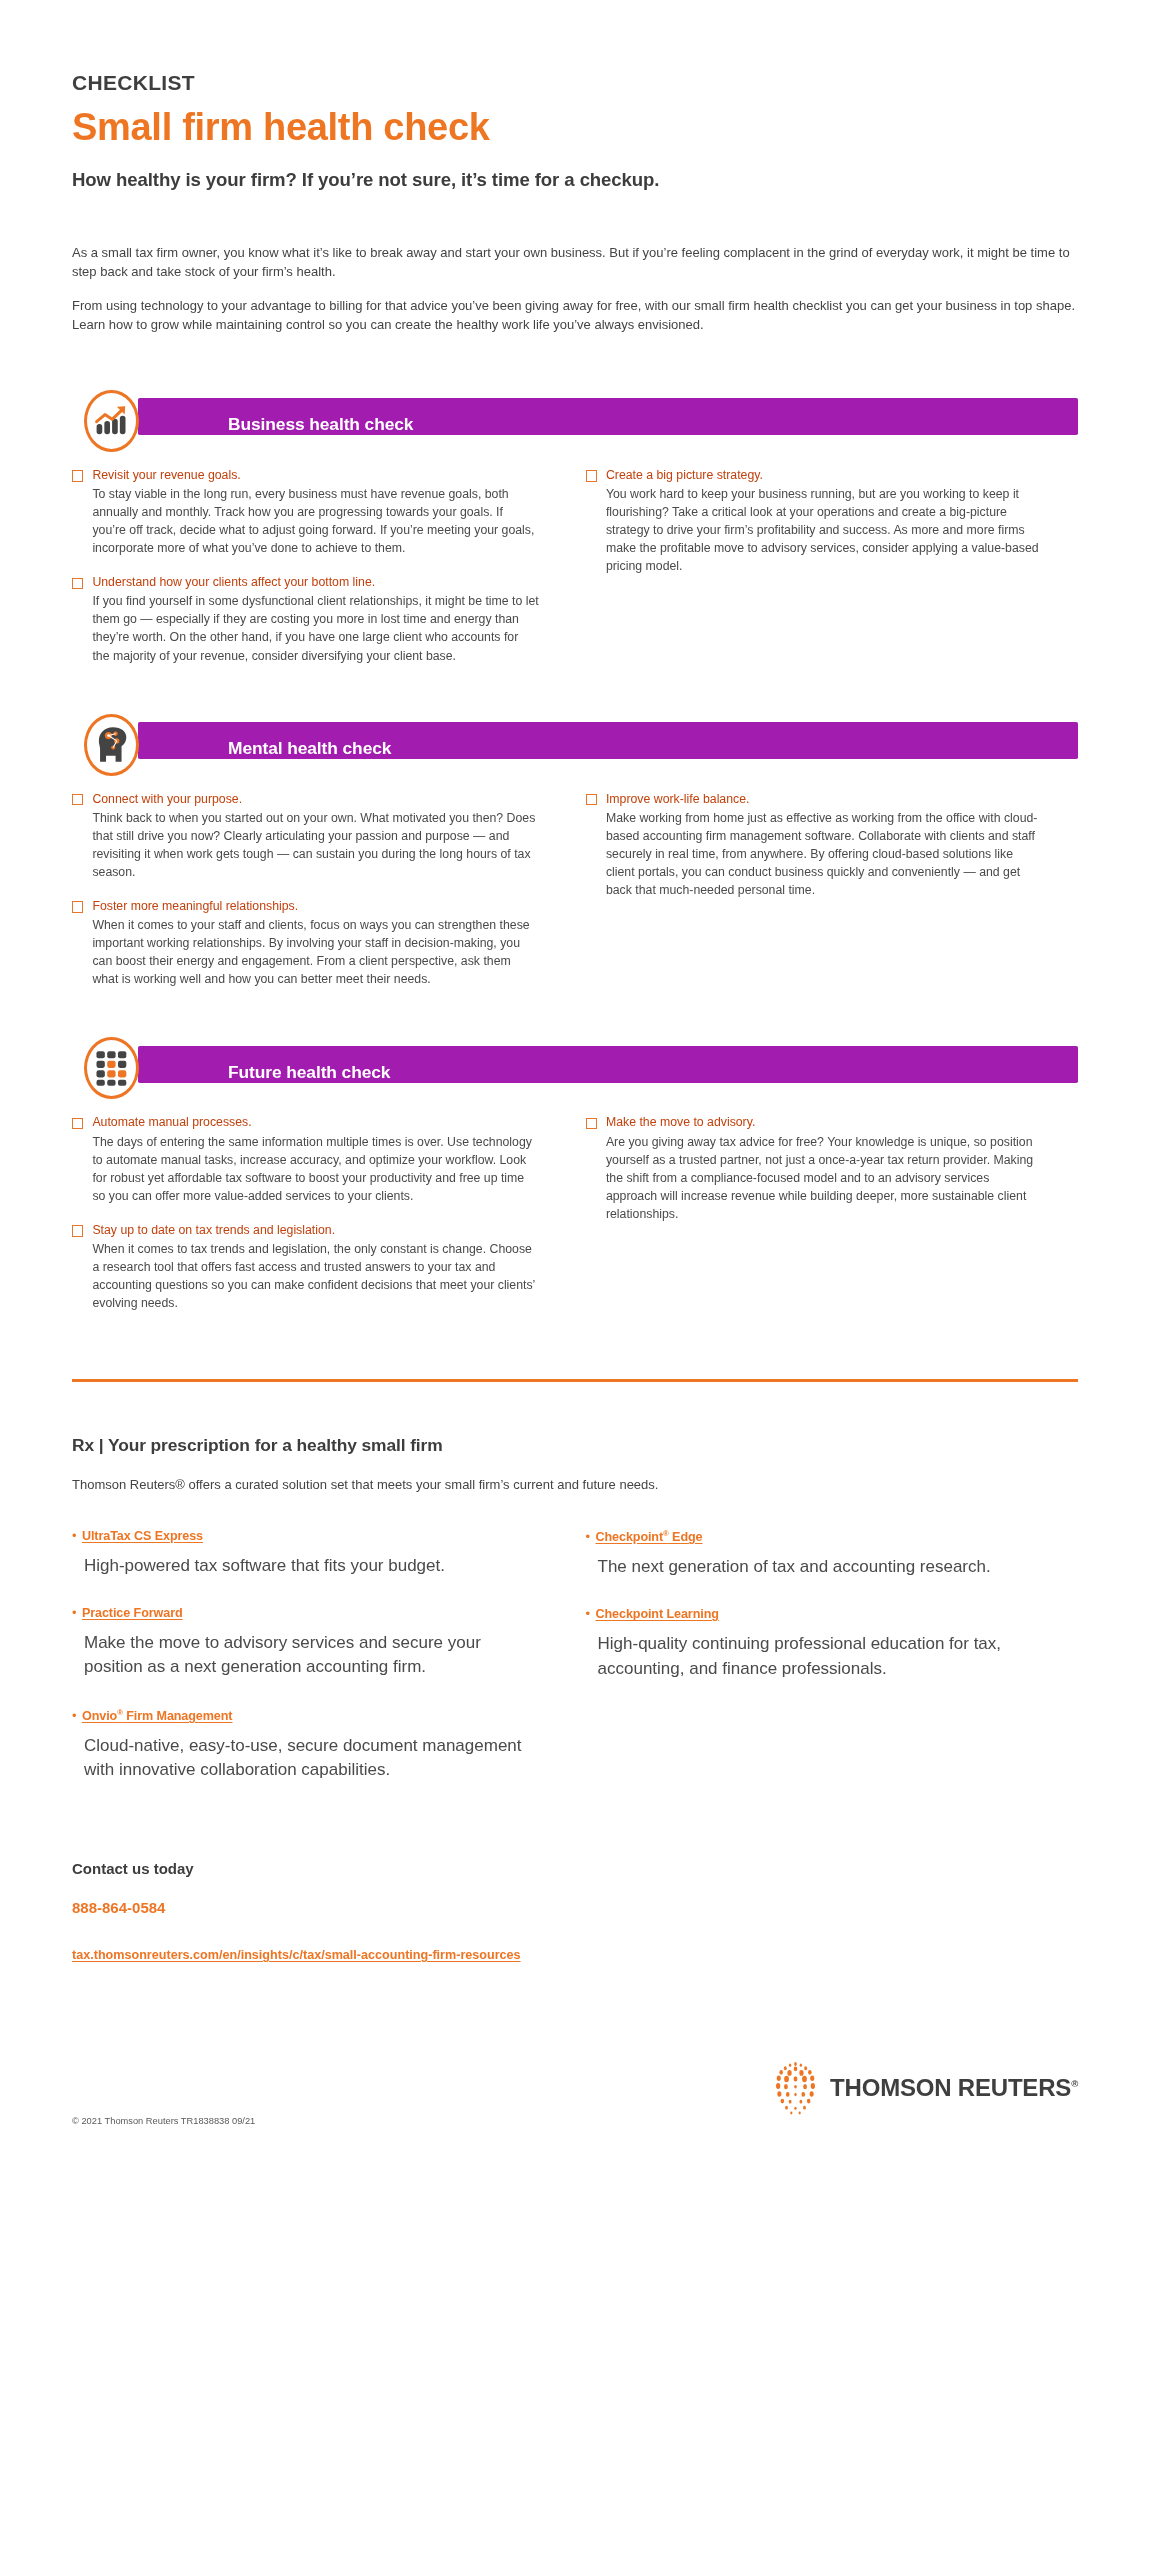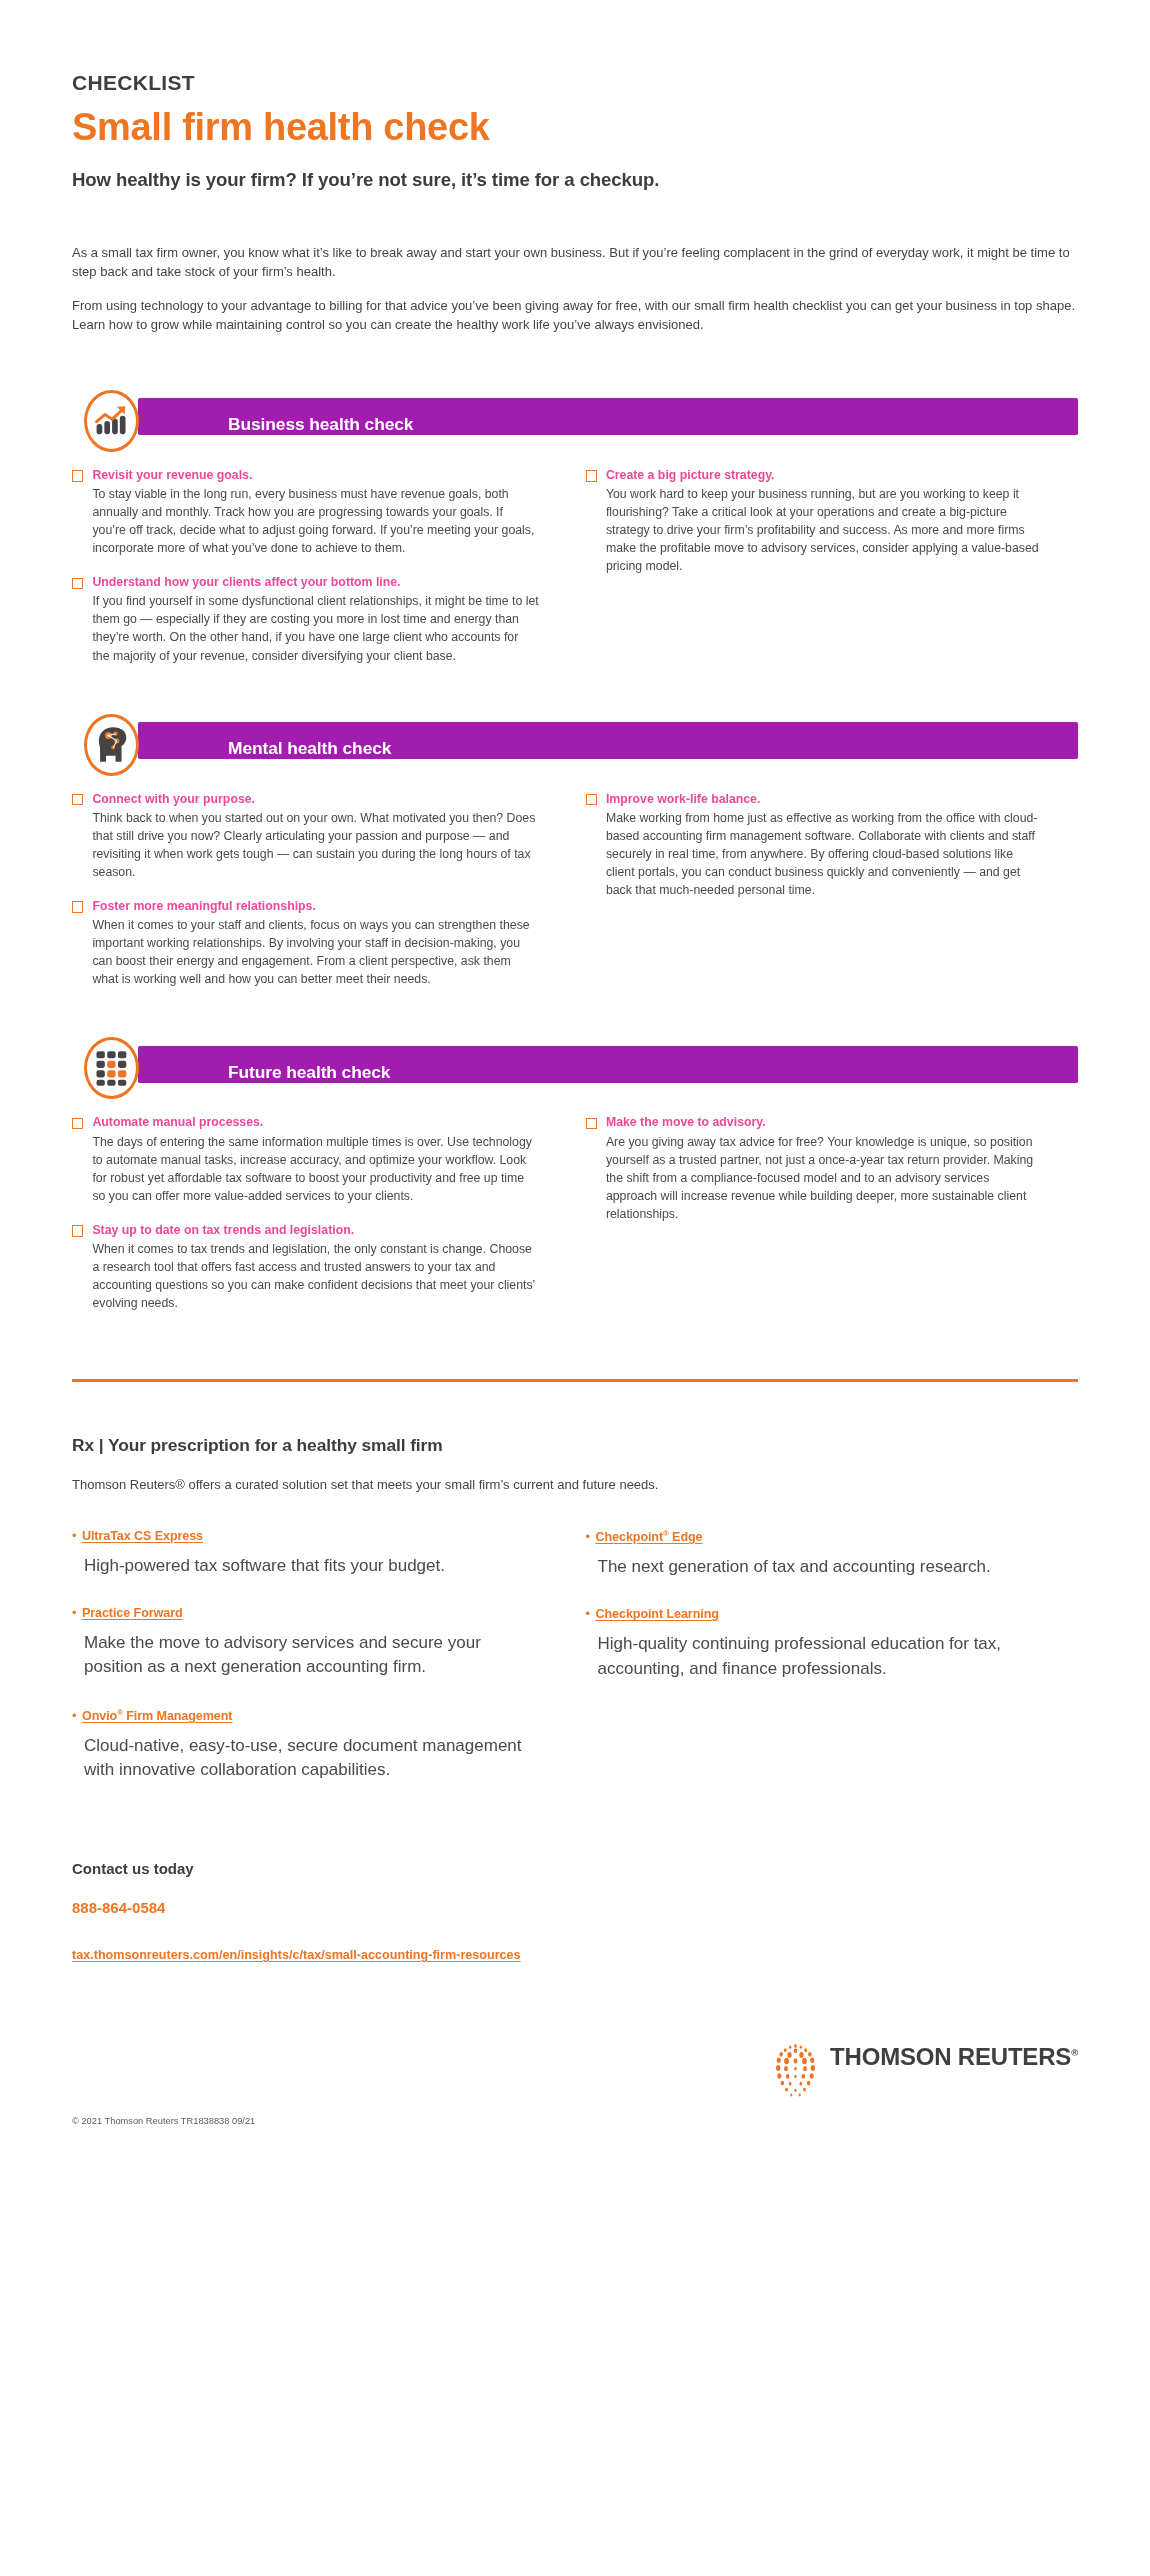--- a/index.html
+++ b/index.html
@@ -125,22 +125,22 @@
     width: 11.4px;
     height: 11.4px;
     border: 1.2px solid #e8762a;
     margin-top: 2.4px;
     margin-right: 9px;
     background: #fff;
   }
   .check-body { flex: 1 1 auto; }
   .check-title {
     font-size: 12.3px;
-    font-weight: 700;
-    color: #ec4899;
+    font-weight: 400;
+    color: #c2410c;
     line-height: 1.3;
     margin-bottom: 1.2px;
   }
   .check-text {
     font-size: 12.3px;
     line-height: 1.47;
     color: #4a4a4a;
   }
 
   
@@ -227,22 +227,23 @@
 
   
   .footer {
     margin-top: 81px;
     position: relative;
     height: 108px;
   }
   .logo-block {
     position: absolute;
     right: 0px;
-    top: 0px;
+    top: 18px;
     display: flex;
+    align-items: center;
     gap: 10.8px;
   }
   .logo-kinesis { display: block; }
   .logo-word {
     font-size: 24px;
     font-weight: 700;
     color: #3f3f3f;
     letter-spacing: -0.2px;
     white-space: nowrap;
   }

